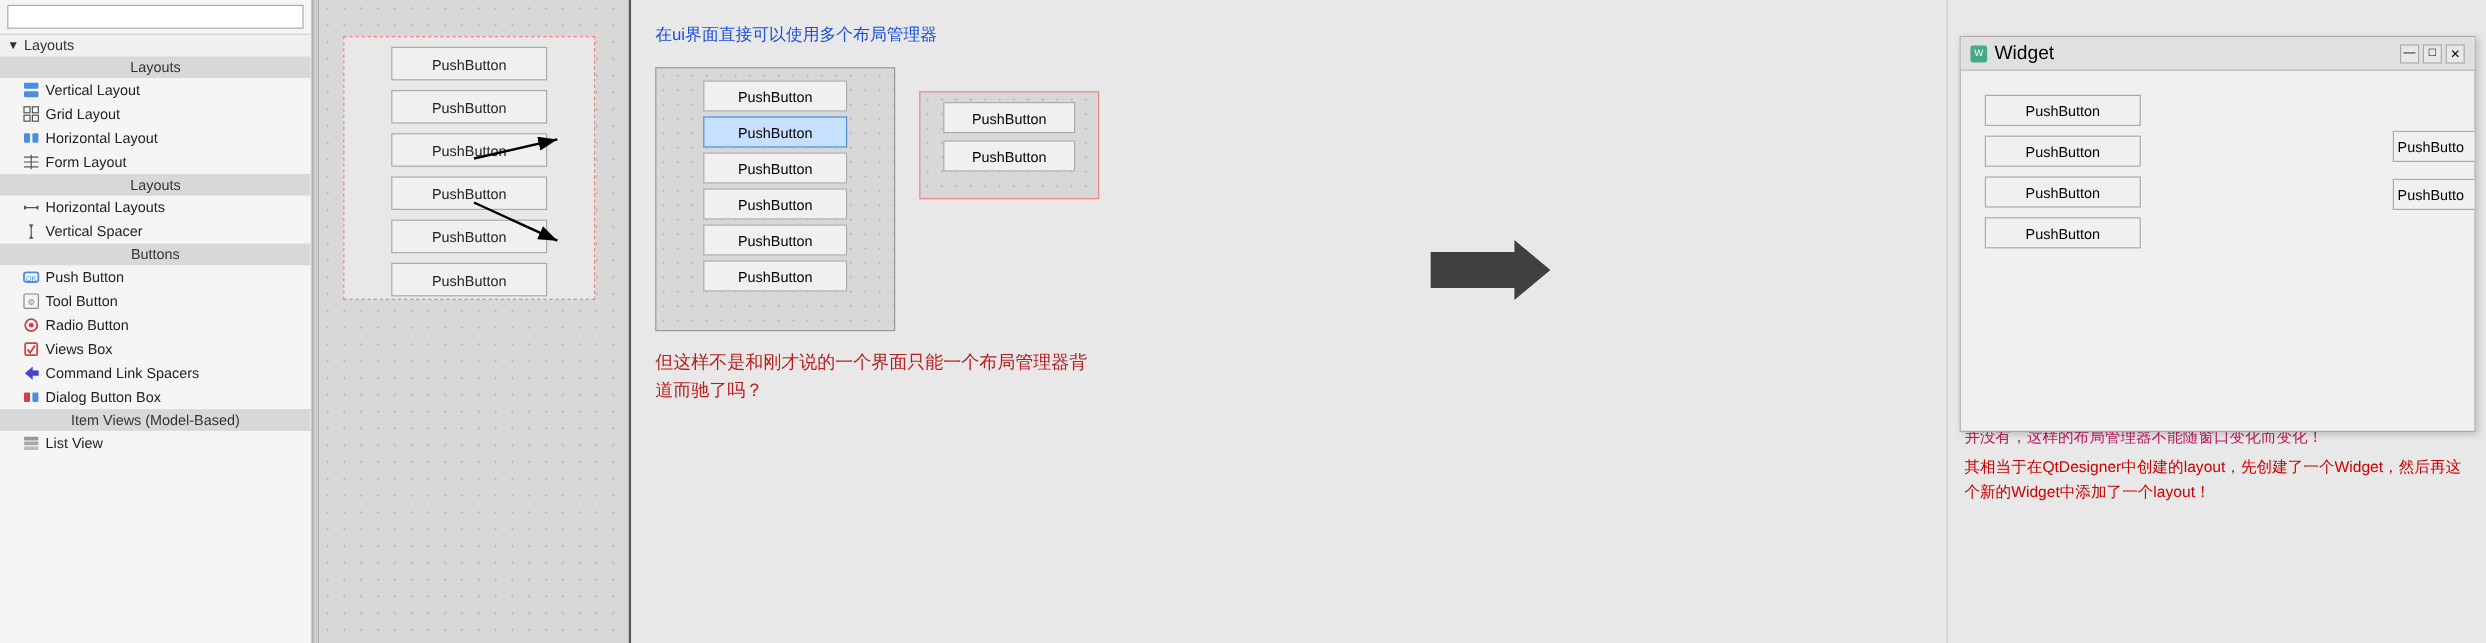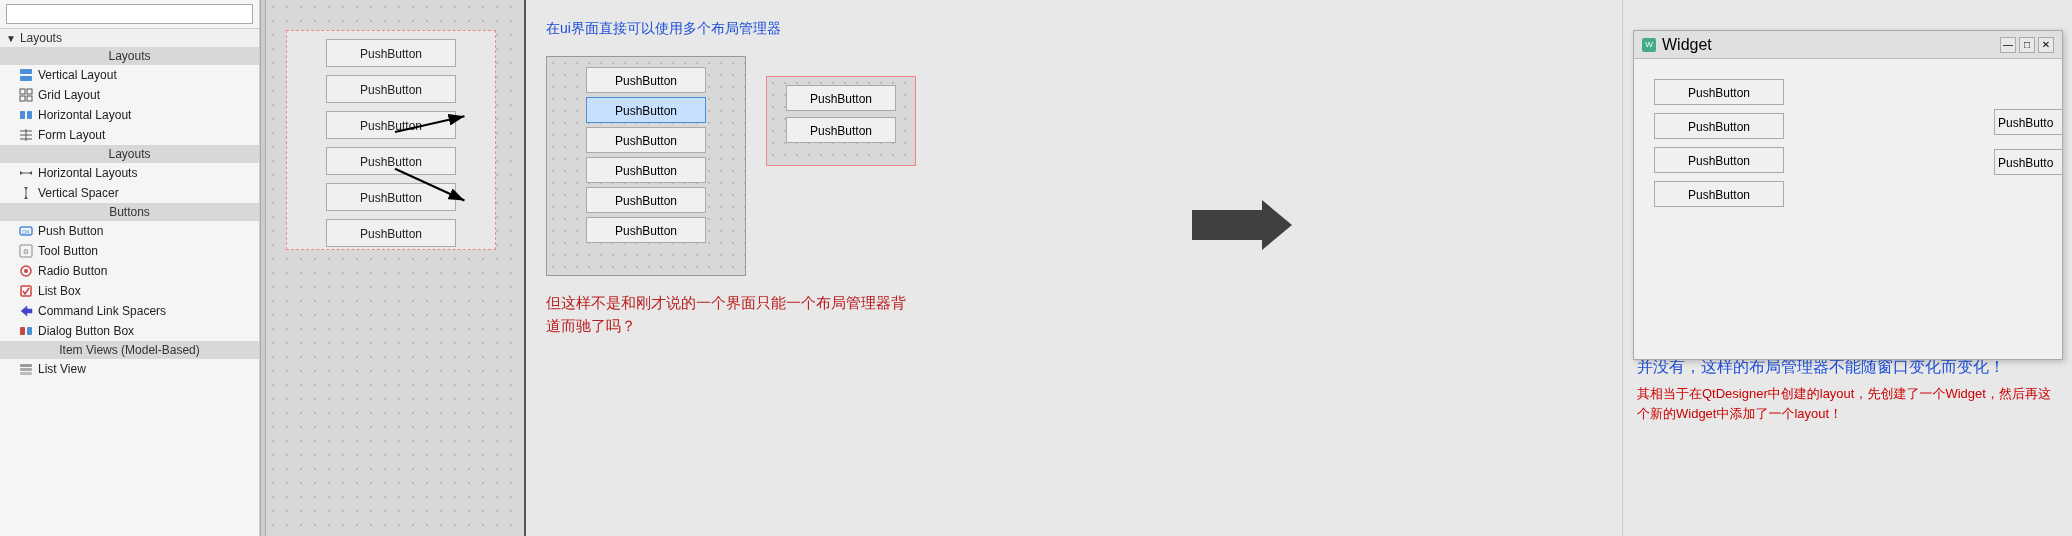--- a/index.html
+++ b/index.html
@@ -298,21 +298,21 @@
       </span>
       <span>Radio Button</span>
     </div>
     <div class="tree-item">
       <span class="icon">
         <svg width="14" height="14" viewBox="0 0 14 14">
             <rect x="2" y="2" width="10" height="10" rx="1" fill="none" stroke="#cc4444" stroke-width="1.5"></rect>
             <polyline points="4,7 6,10 10,4" stroke="#cc4444" stroke-width="1.5" fill="none"></polyline>
           </svg>
       </span>
-      <span>List Box</span>
+      <span>Views Box</span>
     </div>
     <div class="tree-item">
       <span class="icon">
         <svg width="14" height="14" viewBox="0 0 14 14">
             <polygon points="2,7 8,2 8,5 13,5 13,9 8,9 8,12" fill="#4444cc" stroke="#4444cc" stroke-width="0.5"></polygon>
           </svg>
       </span>
       <span>Command Link Spacers</span>
     </div>
     <div class="tree-item">
@@ -416,16 +416,16 @@
       </div>
 
       <div style="position:absolute; right:0; top:50px; display:flex; flex-direction:column; gap:14px;">
         <div style="width:68px;height:26px;background:#f0f0f0;border:1px solid #aaa;border-right:none;line-height:26px;font-size:12px;padding-left:3px;overflow:hidden;">PushButto</div>
         <div style="width:68px;height:26px;background:#f0f0f0;border:1px solid #aaa;border-right:none;line-height:26px;font-size:12px;padding-left:3px;overflow:hidden;">PushButto</div>
       </div>
     </div>
   </div>
 
   <div style="margin-top:14px; padding: 0 4px;">
-    <div style="font-size:16px;color:#1d4ed8;line-height:1.6;">并没有，这样的布局管理器不能随窗口变化而变化！</div>
+    <div style="font-size:13px;color:#be185d;line-height:1.6;">并没有，这样的布局管理器不能随窗口变化而变化！</div>
     <div style="font-size:13px;color:#cc0000;line-height:1.6;margin-top:4px;">其相当于在QtDesigner中创建的layout，先创建了一个Widget，然后再这个新的Widget中添加了一个layout！</div>
   </div>
 </div>
 
 </body></html>

